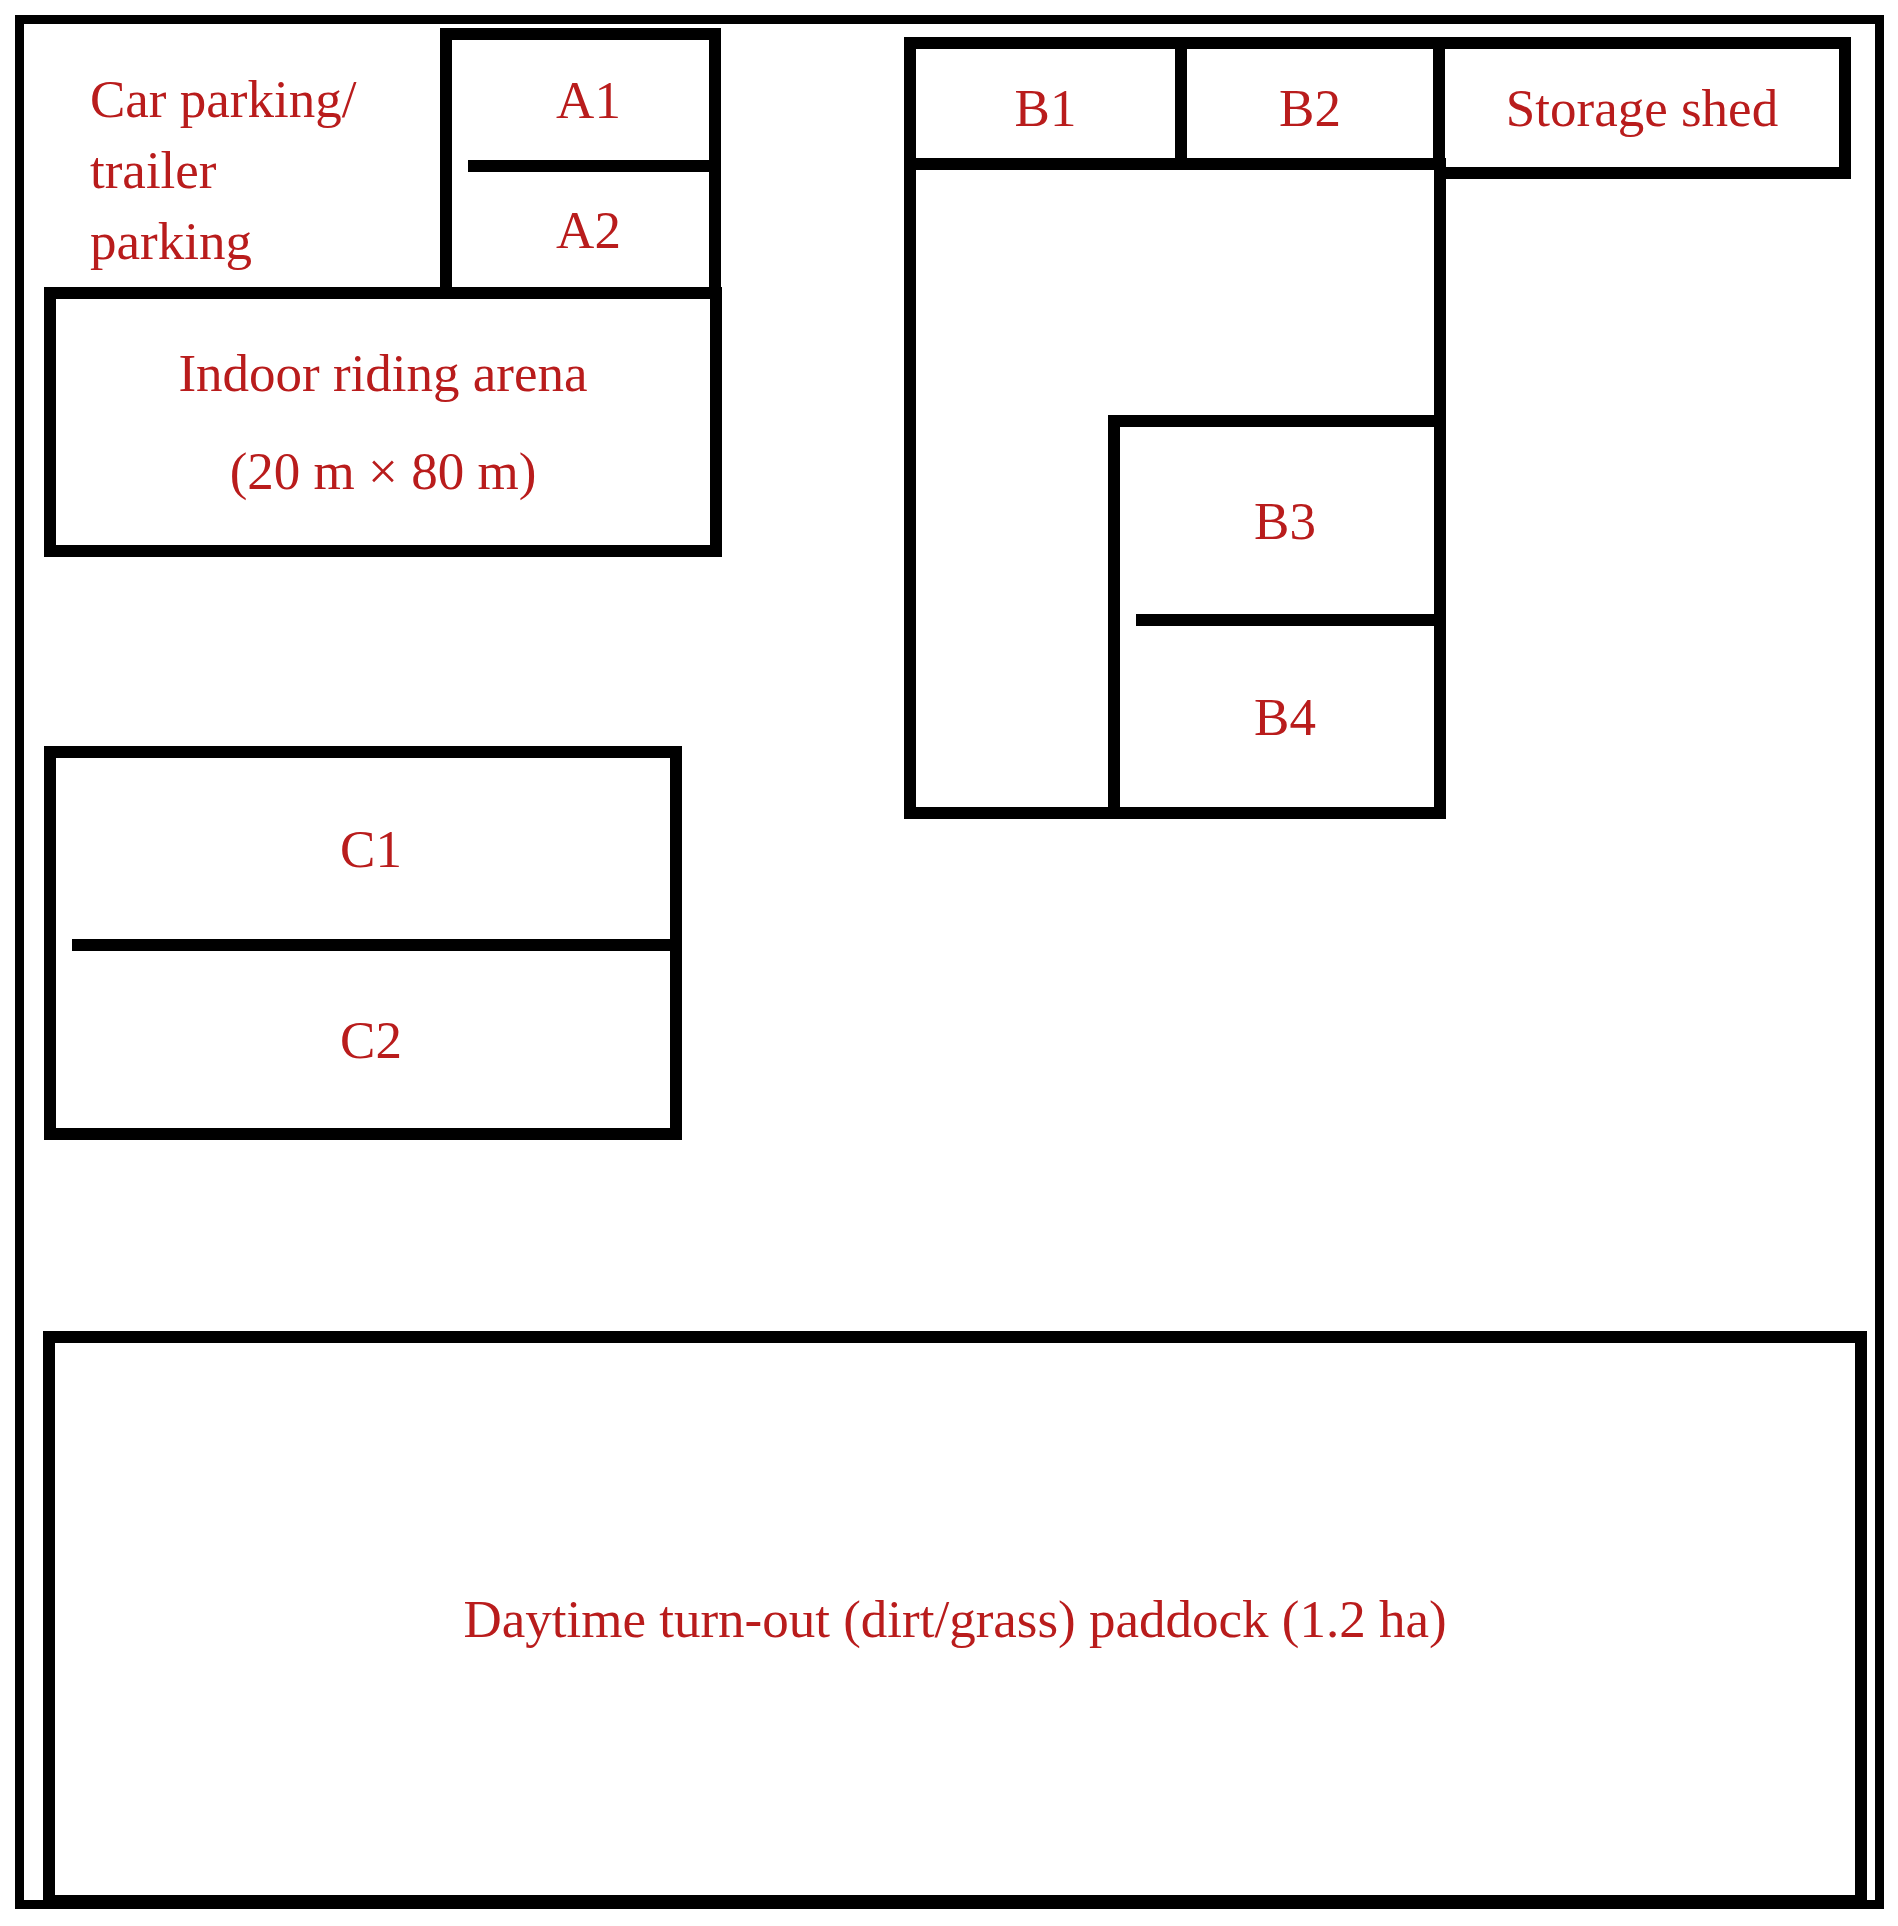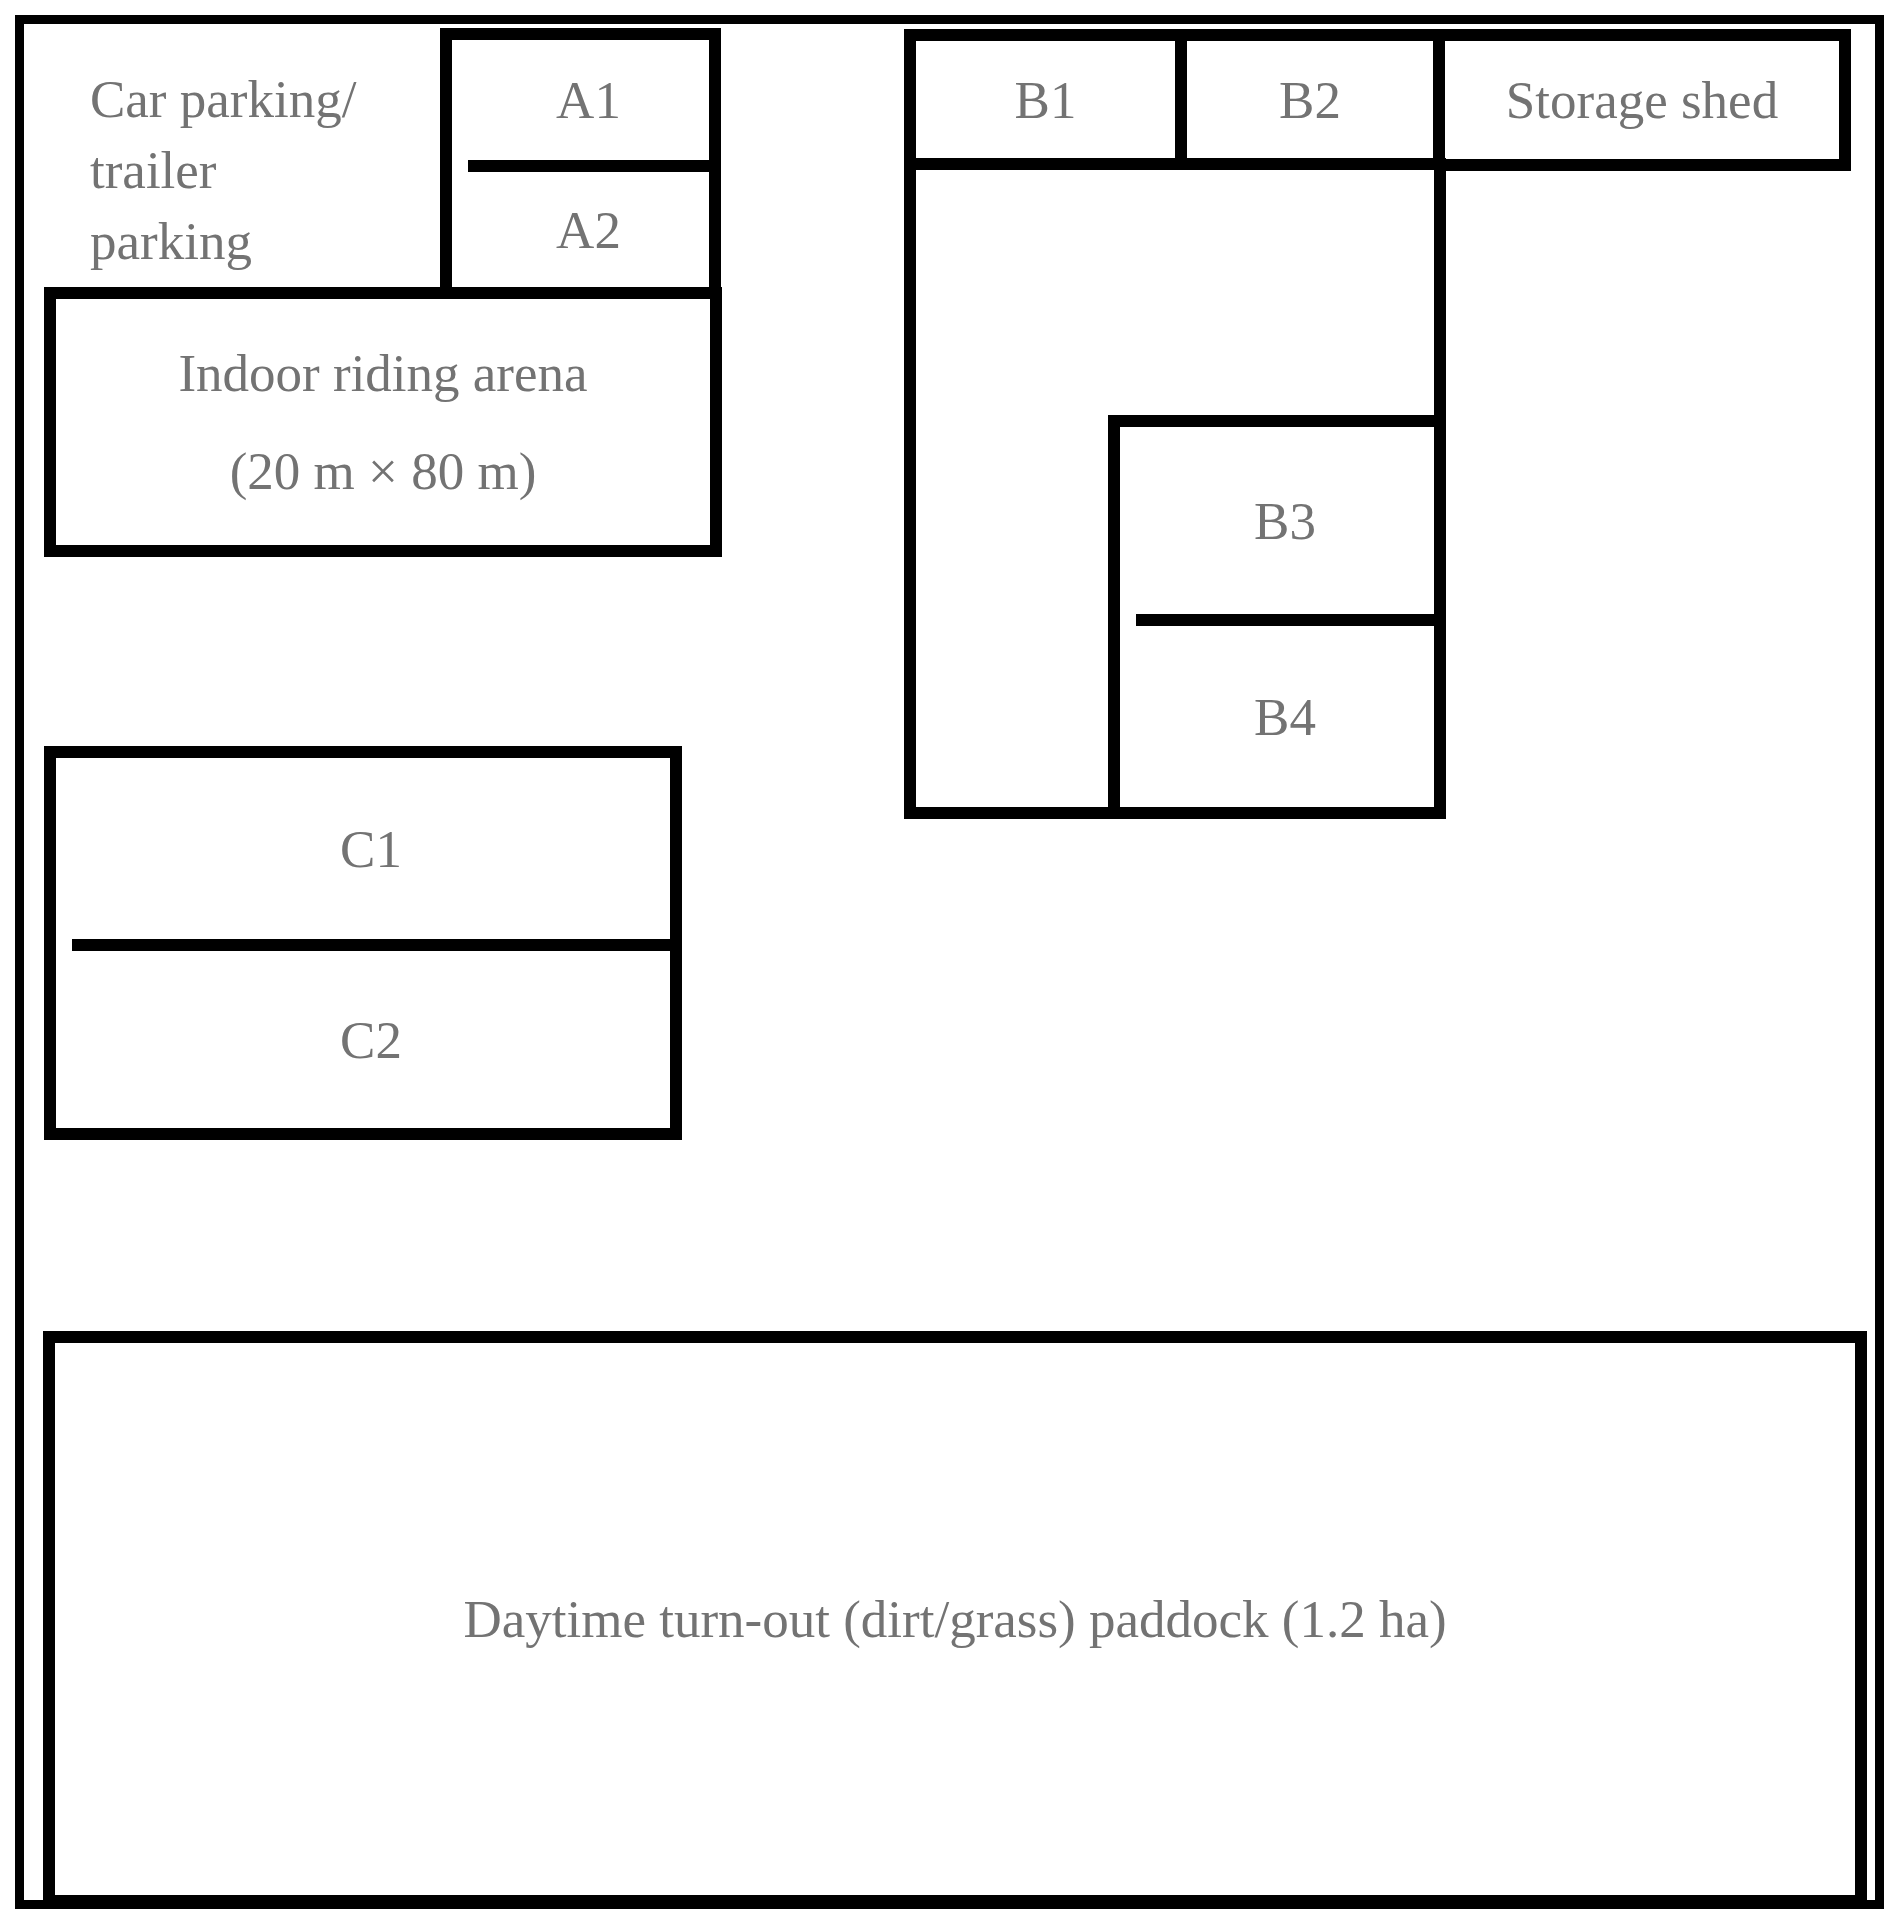--- a/index.html
+++ b/index.html
@@ -6,21 +6,21 @@
     margin: 0;
     padding: 0;
     background: #ffffff;
   }
   .plan {
     position: relative;
     width: 1898px;
     height: 1926px;
     background: #ffffff;
     font-family: "Liberation Serif", "DejaVu Serif", serif;
-    color: #737373;
+    color: #b91c1c;
     font-size: 53px;
     overflow: hidden;
   }
   .box {
     position: absolute;
     box-sizing: border-box;
     border: 12.7px solid #000000;
     background: #ffffff;
   }
   .outer-border {
@@ -99,21 +99,21 @@
     <div class="cell cell-bottom">
       <span class="label">A2</span>
     </div>
   </div>
 
   <div class="box cell center-stack arena-stack" style="left:44px; top:287px; width:678px; height:270px;">
     <div class="label">Indoor riding arena</div>
     <div class="label">(20 m × 80 m)</div>
   </div>
 
-  <div class="box row" style="left:904px; top:29px; width:947px; height:142px;">
+  <div class="box row" style="left:904px; top:37px; width:947px; height:142px;">
     <div class="cell" style="width:259px;">
       <span class="label">B1</span>
     </div>
     <div class="cell cell-mid" style="width:258px;">
       <span class="label">B2</span>
     </div>
     <div class="cell cell-right">
       <span class="label">Storage shed</span>
     </div>
   </div>

